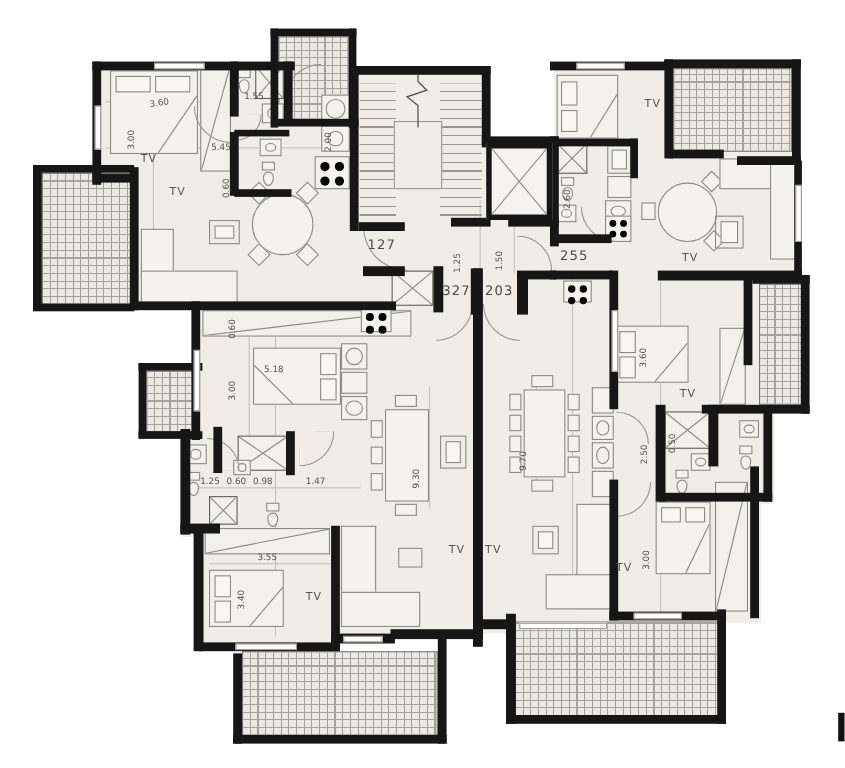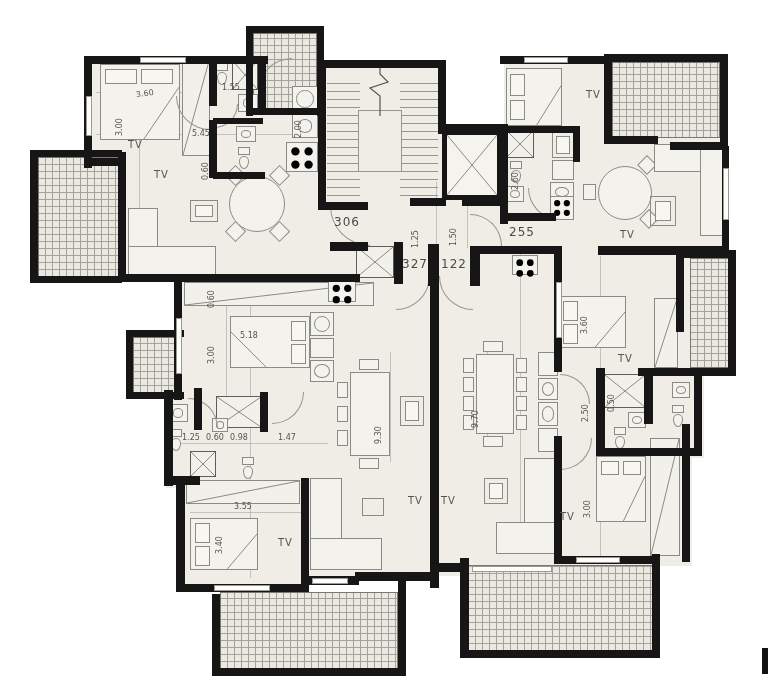--- a/index.html
+++ b/index.html
@@ -405,23 +405,23 @@
   <i class="arc bl" style="left:330px;top:206px;width:40px;height:40px"></i>
   <i class="arc br" style="left:396px;top:276px;width:34px;height:34px"></i>
   <i class="arc bl" style="left:439px;top:276px;width:34px;height:34px"></i>
   <i class="arc tr" style="left:470px;top:214px;width:32px;height:32px"></i>
   <i class="arc bl" style="left:528px;top:188px;width:32px;height:32px"></i>
   <i class="arc tr" style="left:188px;top:398px;width:30px;height:30px"></i>
   <i class="arc br" style="left:272px;top:392px;width:32px;height:32px"></i>
   <i class="arc tr" style="left:560px;top:374px;width:30px;height:30px"></i>
   <i class="arc br" style="left:560px;top:438px;width:32px;height:32px"></i>
 
-  <span class="unit" style="left:334px;top:216px">306</span>
+  <span class="unit" style="left:334px;top:216px">127</span>
   <span class="unit" style="left:402px;top:258px">327</span>
-  <span class="unit" style="left:441px;top:258px">122</span>
+  <span class="unit" style="left:441px;top:258px">203</span>
   <span class="unit" style="left:509px;top:226px">255</span>
 
   <span class="tv" style="left:128px;top:140px">TV</span>
   <span class="tv" style="left:154px;top:170px">TV</span>
   <span class="tv" style="left:586px;top:90px">TV</span>
   <span class="tv" style="left:620px;top:230px">TV</span>
   <span class="tv" style="left:408px;top:496px">TV</span>
   <span class="tv" style="left:441px;top:496px">TV</span>
   <span class="tv" style="left:560px;top:512px">TV</span>
   <span class="tv" style="left:618px;top:354px">TV</span>

